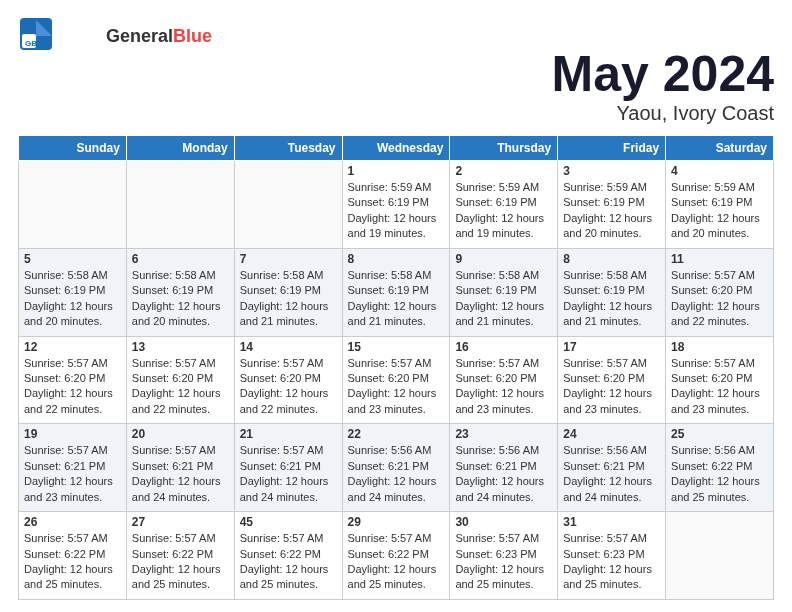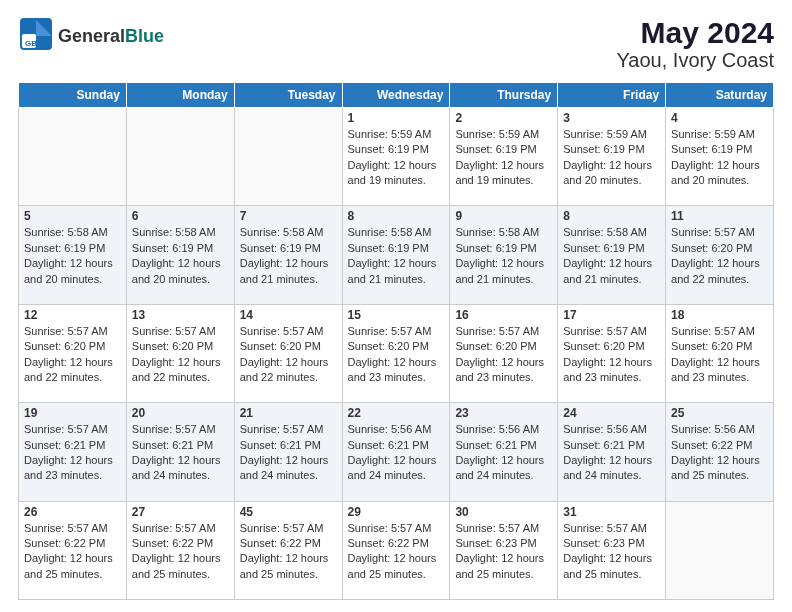--- a/index.html
+++ b/index.html
@@ -25,34 +25,36 @@
     }
     .logo {
       display: flex;
       align-items: center;
       gap: 4px;
     }
     .logo-text-general {
       font-size: 18px;
       font-weight: bold;
       color: #333;
+      margin-left: 48px;
     }
     .logo-text-blue {
       font-size: 18px;
       font-weight: bold;
-      color: #0f766e;
+      color: #ef4444;
     }
     .title-area {
       text-align: right;
     }
     .month-title {
-      font-size: 30px;
+      font-size: 50px;
       font-weight: bold;
       color: #1a1a2e;
       line-height: 1.1;
+      margin-top: 31px;
     }
     .location-title {
       font-size: 20px;
       color: #333;
       font-weight: normal;
     }
     .calendar-table {
       width: 100%;
       border-collapse: collapse;
       flex: 1;

